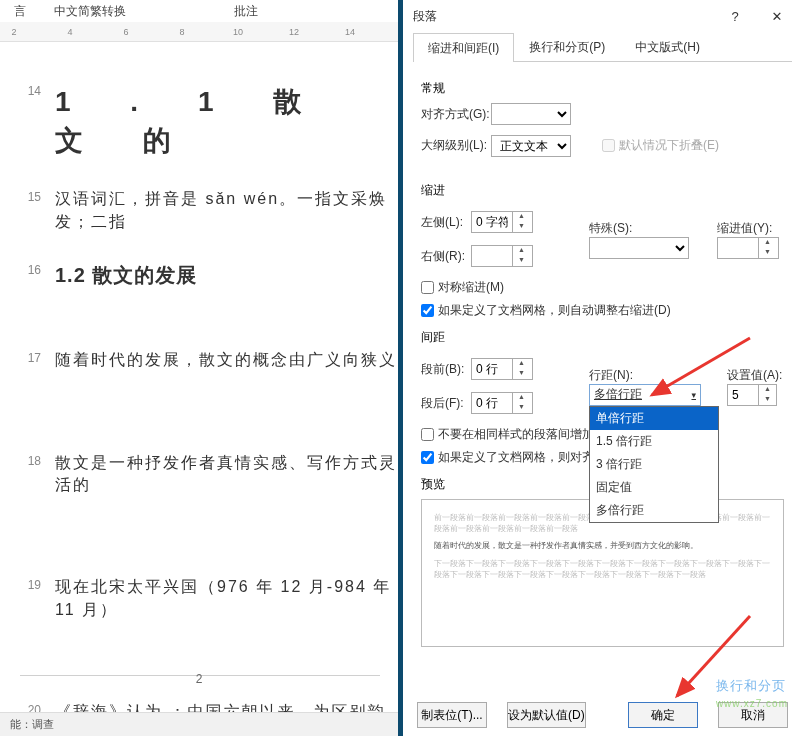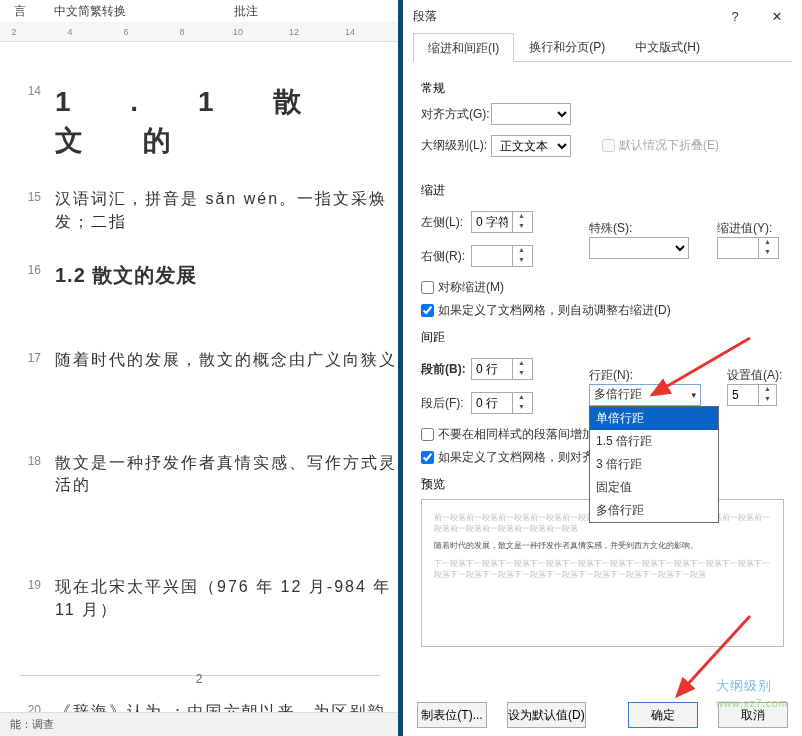--- a/index.html
+++ b/index.html
@@ -37,21 +37,21 @@
 .spinner { width: 62px; height: 22px; border: 1px solid #aaa; display: flex; align-items: center; }
 .spinner input { border: none; width: 40px; font-size: 12px; padding: 0 4px; outline: none; }
 .spinner .spin-btns { width: 18px; display: flex; flex-direction: column; border-left: 1px solid #aaa; }
 .spin-up, .spin-down { height: 10px; font-size: 7px; text-align: center; line-height: 8px; color: #555; cursor: pointer; }
 .chk-row { display: flex; align-items: center; margin: 6px 0; font-size: 12px; gap: 4px; }
 input[type=checkbox] { width: 13px; height: 13px; }
 .three-col { display: flex; gap: 18px; align-items: center; }
 .col { display: flex; flex-direction: column; }
 .col-lbl { font-size: 12px; }
 
-.dropdown-wrap { position: relative; }
+.dropdown-wrap { position: relative; text-decoration: underline; }
 .dd-selected { width: 112px; height: 22px; border: 1px solid #7aa7d8; background: #fff; display: flex; align-items: center; justify-content: space-between; padding: 0 4px; font-size: 12px; }
 .dd-list { position: absolute; top: 22px; left: 0; width: 130px; border: 1px solid #666; background: #fff; z-index: 100; }
 .dd-item { padding: 3px 6px; font-size: 12px; cursor: pointer; }
 .dd-item.sel { background: #0a64c8; color: #fff; }
 
 .preview-box { border: 1px solid #bbb; height: 148px; margin-top: 6px; padding: 12px; font-size: 8px; color: #bbb; line-height: 1.4; overflow: hidden; }
 .preview-box .dark { color: #555; margin: 6px 0; }
 
 .dlg-foot { position: absolute; bottom: 8px; left: 0; width: 100%; padding: 0 14px; display: flex; justify-content: space-between; }
 .foot-left, .foot-right { display: flex; gap: 20px; }
@@ -198,21 +198,21 @@
       </label>
     <label class="chk-row">
         <input type="checkbox" checked="" style="">
         <span>如果定义了文档网格，则自动调整右缩进(D)</span>
       </label>
 
     <div class="section-title">间距</div>
     <div class="three-col">
       <div class="col" style="width:150px;">
         <div class="form-row">
-          <span class="lbl" style="width:50px;font-weight:bold;">段前(B):</span>
+          <span class="lbl" style="width:50px;">段前(B):</span>
           <div class="spinner">
               <input value="0 行" style="">
               <div class="spin-btns">
                 <div class="spin-up">▲</div>
                 <div class="spin-down">▼</div>
               </div>
             </div>
         </div>
         <div class="form-row">
           <span class="lbl" style="width:50px;">段后(F):</span>
@@ -296,15 +296,15 @@
       <defs>
         <marker id="ah2" markerWidth="8" markerHeight="8" refX="6" refY="3" orient="auto">
           <path d="M0,0 L7,3 L0,6 Z" fill="#e8362f"></path>
         </marker>
       </defs>
   <line x1="95" y1="6" x2="22" y2="86" stroke="#e8362f" stroke-width="3" marker-end="url(#ah2)"></line>
     </svg>
 </div>
 
 <div class="watermark">
-  <span>大纲级别</span><br>
+  <span>换行和分页</span><br>
   <span class="w2">www.xz7.com</span>
 </div>
 
 </body></html>

